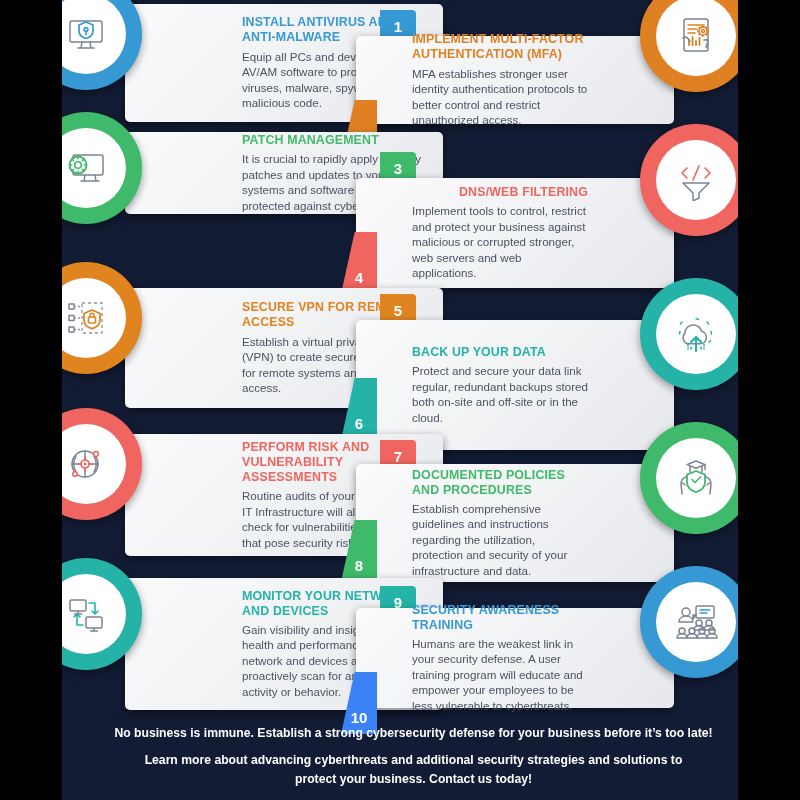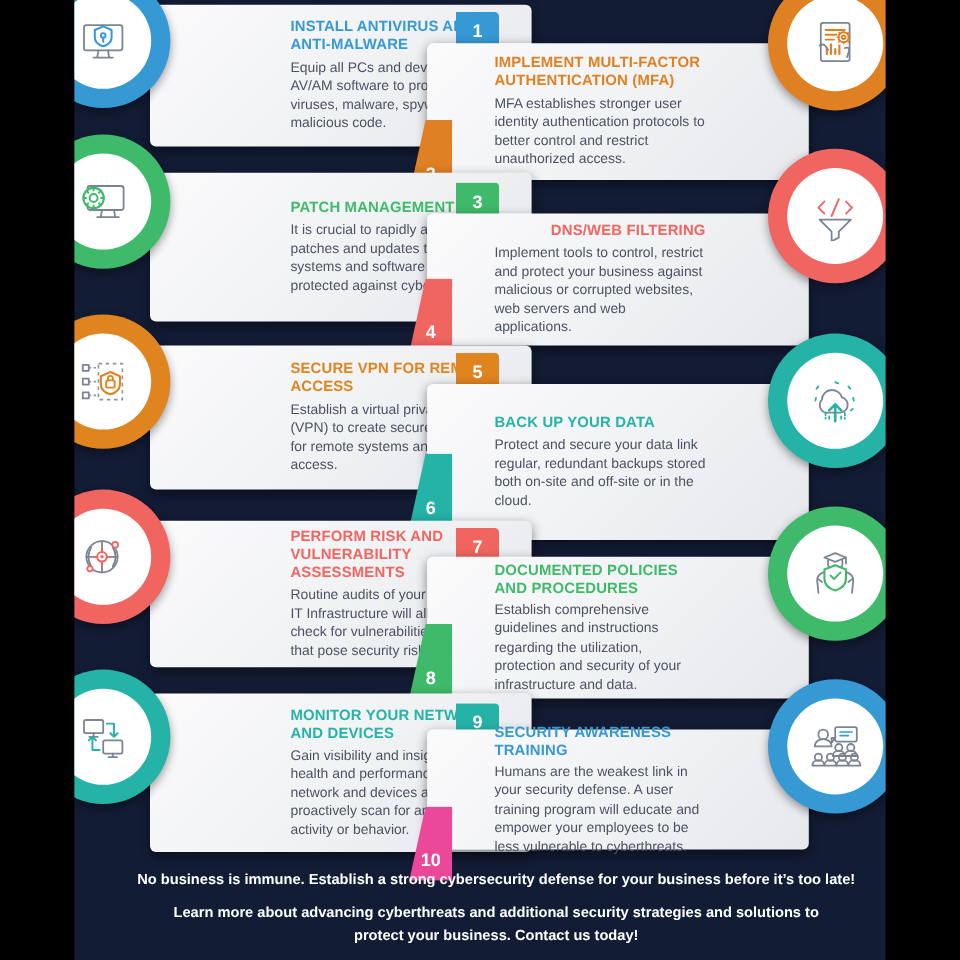--- a/index.html
+++ b/index.html
@@ -144,63 +144,63 @@
             <svg width="42" height="42" viewBox="0 0 42 42">
               <rect x="5" y="8" width="32" height="21" rx="2" fill="none" stroke="#7c8494" stroke-width="1.5" stroke-linecap="round" stroke-linejoin="round"></rect>
               <path d="M17 29 L16 35 M25 29 L26 35 M13 35 h16" fill="none" stroke="#7c8494" stroke-width="1.5" stroke-linecap="round" stroke-linejoin="round"></path>
               <path d="M21 9 l7 3 v6 c0 4-3.5 6.5-7 7.5 -3.5-1-7-3.5-7-7.5 v-6z" fill="#ffffff" stroke="#3699d3" stroke-width="1.7" stroke-linejoin="round"></path>
               <circle cx="21" cy="16.5" r="1.9" fill="none" stroke="#3699d3" stroke-width="1.6" stroke-linecap="round" stroke-linejoin="round"></circle>
               <path d="M21 18.4 v3.4" fill="none" stroke="#3699d3" stroke-width="1.6" stroke-linecap="round" stroke-linejoin="round"></path>
             </svg>
           </div>
         </div>
         <div class="numtab odd" style="top: 10px; background: rgb(54, 153, 211); left: 318px;">1</div>
-        <div class="card right" style="top: 36px; height: 114px;">
+        <div class="card right" style="top: 36px; height: 88px;">
           <div class="card-body">
             <div class="card-title" style="color: rgb(223, 129, 35);">IMPLEMENT MULTI-FACTOR AUTHENTICATION (MFA)</div>
             <div class="card-text">MFA establishes stronger user identity authentication protocols to better control and restrict unauthorized access.</div>
           </div>
         </div>
         <div class="medallion" style="width: 112px; height: 112px; top: -20px; left: 578px; background: rgb(223, 129, 35);">
           <div class="inner">
             <svg width="44" height="44" viewBox="0 0 44 44">
               <rect x="10" y="5" width="24" height="32" rx="2" fill="none" stroke="#7c8494" stroke-width="1.5" stroke-linecap="round" stroke-linejoin="round"></rect>
               <path d="M14 11 h16 M14 15 h9 M14 19 h7" stroke="#df8123" stroke-width="1.6" stroke-linecap="round" fill="none"></path>
               <path d="M15 31 v-5 M18.5 31 v-8 M22 31 v-4 M25.5 31 v-7" stroke="#df8123" stroke-width="1.8" stroke-linecap="round"></path>
               <circle cx="29" cy="17" r="4.2" fill="#ffffff" stroke="#df8123" stroke-width="1.7"></circle>
               <circle cx="29" cy="17" r="1.5" fill="none" stroke="#df8123" stroke-width="1.6" stroke-linecap="round" stroke-linejoin="round"></circle>
               <path d="M29 11.6 v1.4 M29 21 v1.4 M23.6 17 h1.4 M33 17 h1.4 M25.2 13.2 l1 1 M32 20 l1 1 M32.8 13.2 l-1 1 M26 20 l-1 1" stroke="#df8123" stroke-width="1.3" stroke-linecap="round"></path>
               <path d="M9 24 c2.5-1.5 4-1 5 0.5 l2 3" fill="none" stroke="#7c8494" stroke-width="1.5" stroke-linecap="round" stroke-linejoin="round"></path>
               <path d="M30 26 c3-1 4 0.6 3.5 2.5 l-1.5 5" fill="none" stroke="#7c8494" stroke-width="1.5" stroke-linecap="round" stroke-linejoin="round"></path>
             </svg>
           </div>
         </div>
         <div class="numtab even" style="top: 100px; background: rgb(223, 129, 35); left: 279px;">2</div>
-        <div class="card left" style="top: 144px; height: 124px;">
+        <div class="card left" style="top: 132px; height: 82px;">
           <div class="card-body">
             <div class="card-title" style="color: rgb(63, 186, 106);">PATCH MANAGEMENT</div>
             <div class="card-text">It is crucial to rapidly apply security patches and updates to your systems and software to stay protected against cyberthreats.</div>
           </div>
         </div>
         <div class="medallion" style="width: 112px; height: 112px; top: 112px; left: -32px; background: rgb(63, 186, 106);">
           <div class="inner">
             <svg width="42" height="42" viewBox="0 0 42 42">
               <rect x="8" y="8" width="30" height="20" rx="2" fill="none" stroke="#7c8494" stroke-width="1.5" stroke-linecap="round" stroke-linejoin="round"></rect>
               <path d="M20 28 l-1 6 M30 28 l1 6 M16 34 h18" fill="none" stroke="#7c8494" stroke-width="1.5" stroke-linecap="round" stroke-linejoin="round"></path>
               <circle cx="13" cy="18" r="8.5" fill="#ffffff" stroke="#3fba6a" stroke-width="1.8"></circle>
               <circle cx="13" cy="18" r="3.3" fill="none" stroke="#3fba6a" stroke-width="1.6" stroke-linecap="round" stroke-linejoin="round"></circle>
               <path d="M13 9.5 v2.2 M13 24.3 v2.2 M4.5 18 h2.2 M19.3 18 h2.2 M7 12 l1.6 1.6 M17.4 22.4 l1.6 1.6 M19 12 l-1.6 1.6 M8.6 22.4 L7 24" stroke="#3fba6a" stroke-width="1.6" stroke-linecap="round"></path>
             </svg>
           </div>
         </div>
         <div class="numtab odd" style="top: 152px; background: rgb(63, 186, 106); left: 318px;">3</div>
         <div class="card right" style="top: 178px; height: 110px;">
           <div class="card-body">
             <div class="card-title" style="color: rgb(240, 101, 95); text-align: right;">DNS/WEB FILTERING</div>
-            <div class="card-text">Implement tools to control, restrict and protect your business against malicious or corrupted websites, web servers and web applications.</div>
+            <div class="card-text">Implement tools to control, restrict and protect your business against malicious or corrupted stronger, web servers and web applications.</div>
           </div>
         </div>
         <div class="medallion" style="width: 112px; height: 112px; top: 124px; left: 578px; background: rgb(240, 101, 95);">
           <div class="inner">
             <svg width="42" height="42" viewBox="0 0 42 42">
               <path d="M12 9 L7 14 L12 19" fill="none" stroke="#f0655f" stroke-width="1.6" stroke-linecap="round" stroke-linejoin="round"></path>
               <path d="M30 9 L35 14 L30 19" fill="none" stroke="#f0655f" stroke-width="1.6" stroke-linecap="round" stroke-linejoin="round"></path>
               <path d="M24 7 L18 21" fill="none" stroke="#f0655f" stroke-width="1.6" stroke-linecap="round" stroke-linejoin="round"></path>
               <path d="M8 24 h26 l-10 10 v5 l-6 3 v-8z" fill="none" stroke="#7c8494" stroke-width="1.5" stroke-linecap="round" stroke-linejoin="round"></path>
             </svg>
@@ -327,21 +327,21 @@
               <path d="M3 37 c0-3 2.5-4.5 5-4.5 s5 1.5 5 4.5z" fill="none" stroke="#7c8494" stroke-width="1.5" stroke-linecap="round" stroke-linejoin="round"></path>
               <circle cx="18" cy="30" r="3" fill="none" stroke="#7c8494" stroke-width="1.5" stroke-linecap="round" stroke-linejoin="round"></circle>
               <path d="M13 37 c0-3 2.5-4.5 5-4.5 s5 1.5 5 4.5z" fill="none" stroke="#7c8494" stroke-width="1.5" stroke-linecap="round" stroke-linejoin="round"></path>
               <circle cx="28" cy="30" r="3" fill="none" stroke="#7c8494" stroke-width="1.5" stroke-linecap="round" stroke-linejoin="round"></circle>
               <path d="M23 37 c0-3 2.5-4.5 5-4.5 s5 1.5 5 4.5z" fill="none" stroke="#7c8494" stroke-width="1.5" stroke-linecap="round" stroke-linejoin="round"></path>
               <circle cx="38" cy="30" r="3" fill="none" stroke="#7c8494" stroke-width="1.5" stroke-linecap="round" stroke-linejoin="round"></circle>
               <path d="M33 37 c0-3 2.5-4.5 5-4.5 s5 1.5 5 4.5z" fill="none" stroke="#7c8494" stroke-width="1.5" stroke-linecap="round" stroke-linejoin="round"></path>
             </svg>
           </div>
         </div>
-        <div class="numtab even" style="top: 672px; background: #ec4899; left: 279px;">10</div>
+        <div class="numtab even" style="top: 672px; background: #3b82f6; left: 279px;">10</div>
       </div>
     <div id="footer">
       <div class="foot-line">No business is immune. Establish a strong cybersecurity defense for your business before it’s too late!</div>
       <div class="foot-gap"></div>
       <div class="foot-line">Learn more about advancing cyberthreats and additional security strategies and solutions to</div>
       <div class="foot-line">protect your business. Contact us today!</div>
     </div>
   </div>
 </div>
 

